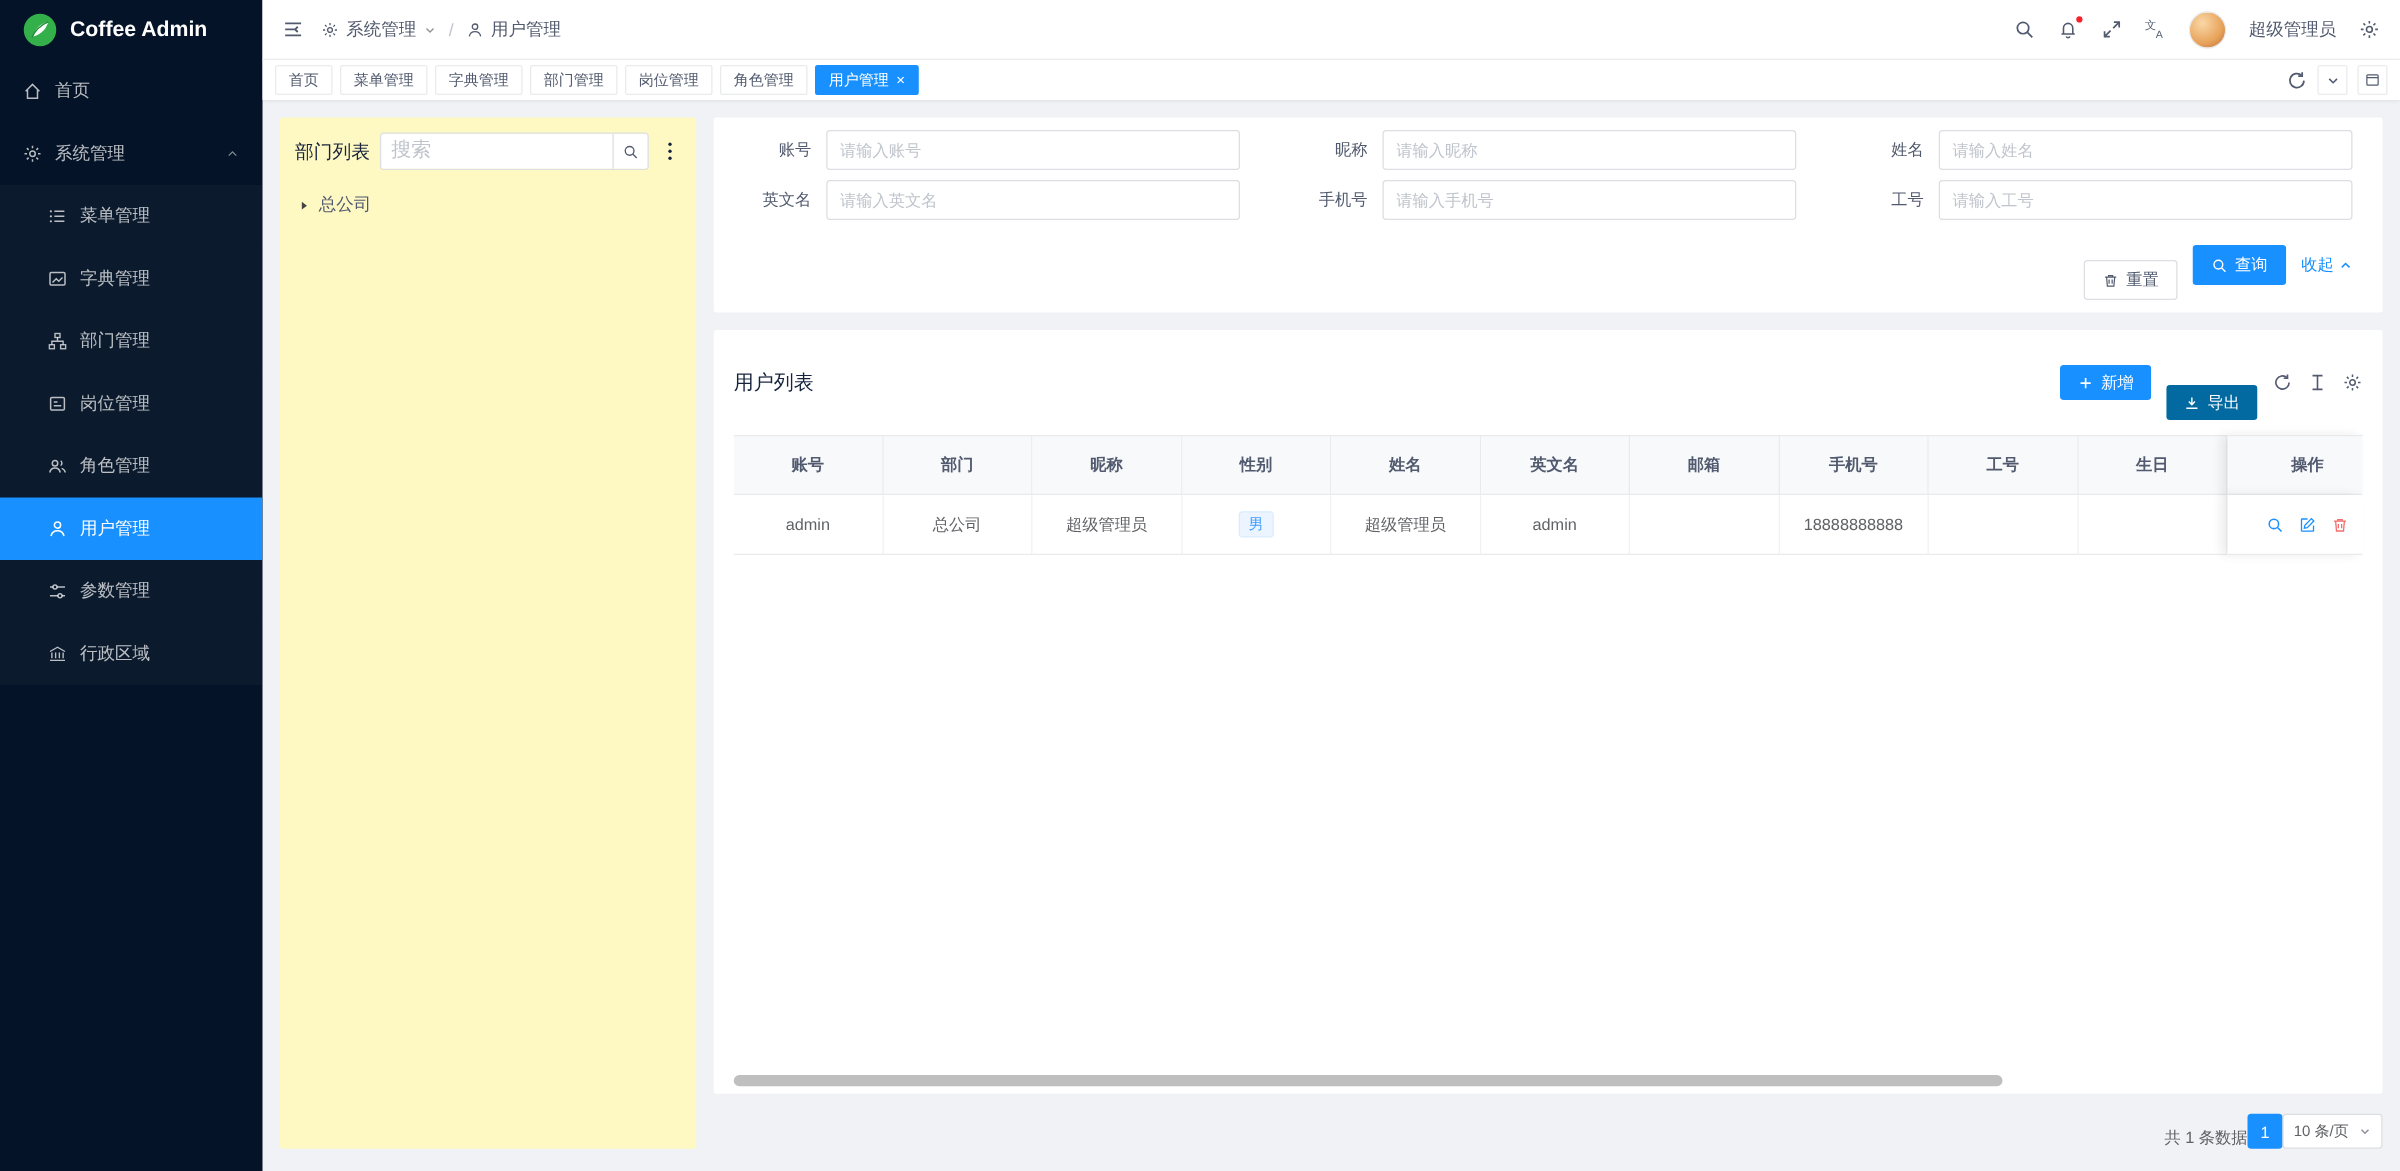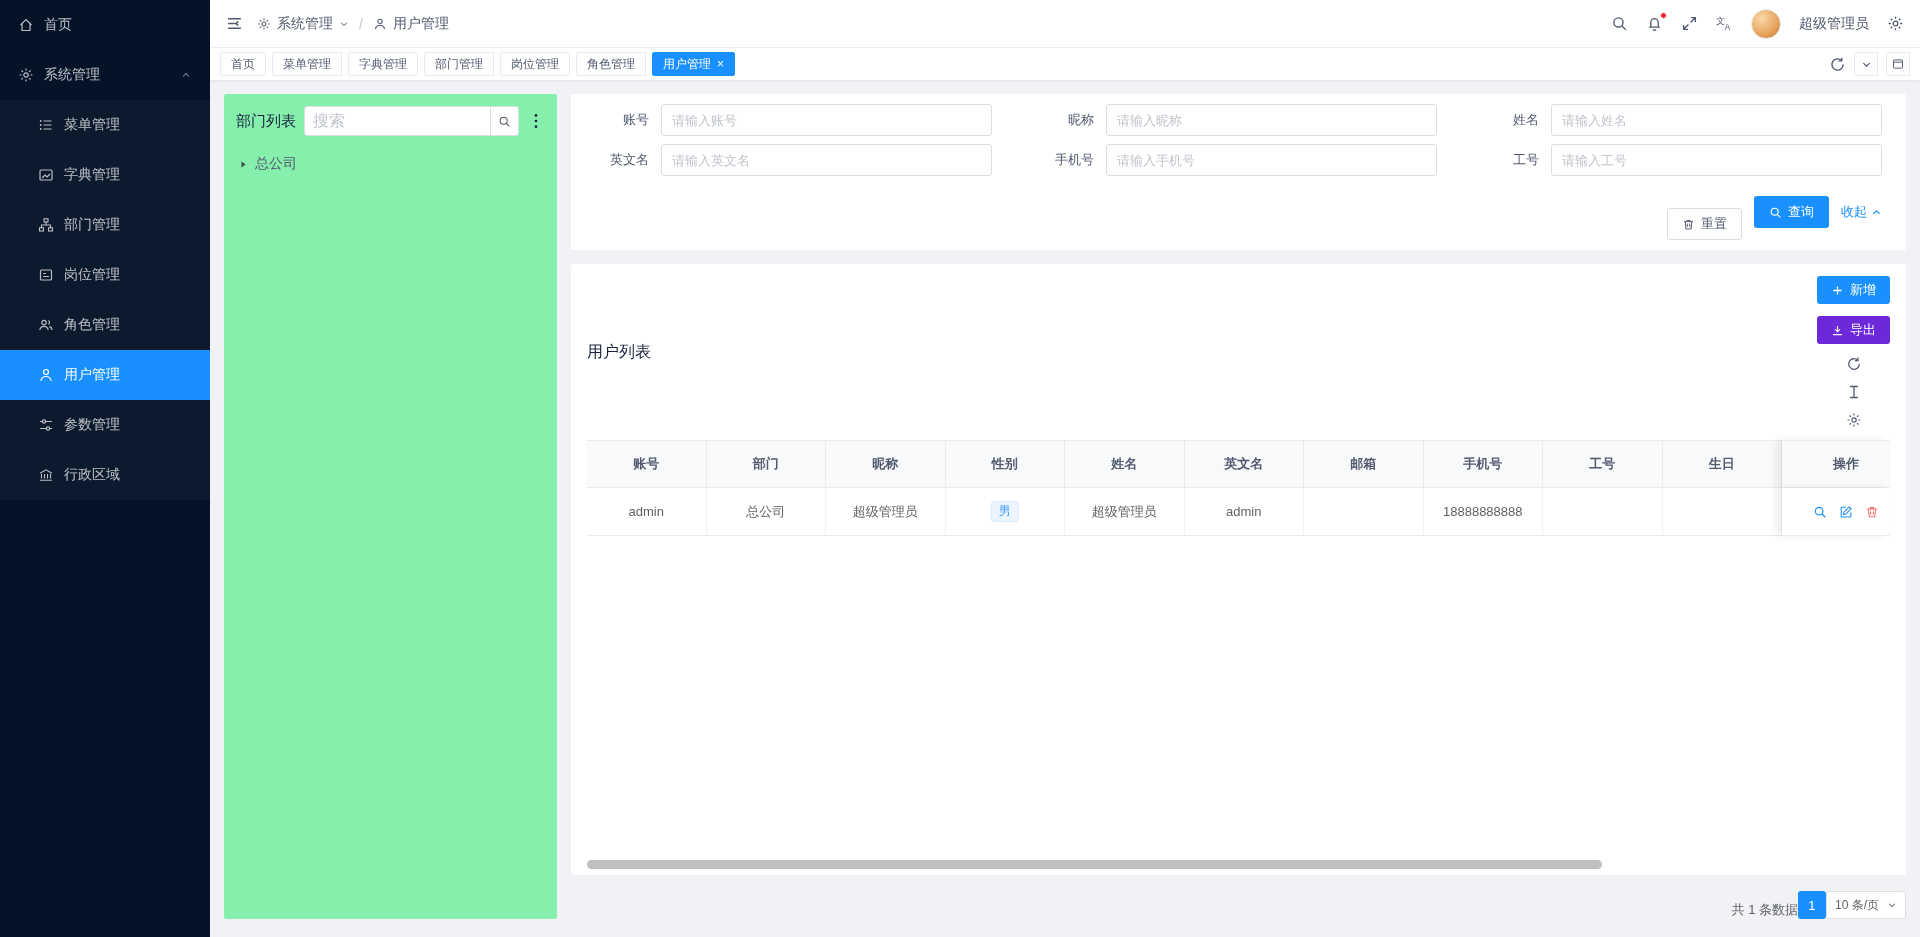--- a/index.html
+++ b/index.html
@@ -40,21 +40,21 @@
   .tab.active { background:#1890ff; border-color:#1890ff; color:#fff; }
   .tab .x { font-size:12px; line-height:1; }
   .tabbar-right { margin-left:auto; display:flex; align-items:center; gap:8px; }
   .tab-tool { width:24px; height:24px; border:1px solid #e8eaec; border-radius:2px; display:flex; align-items:center; justify-content:center; color:#515a6e; cursor:pointer; background:#fff; }
   .tab-refresh { width:17px; height:17px; color:#515a6e; cursor:pointer; }
 
   
   .content { flex:1; display:flex; gap:14px; padding:14px 14px 18px; min-height:0; }
 
   
-  .dept-panel { width:333px; flex:none; background:#86efac; border-radius:2px; padding:12px; display:flex; flex-direction:column; }
+  .dept-panel { width:333px; flex:none; background:#fef9c3; border-radius:2px; padding:12px; display:flex; flex-direction:column; }
   .dept-head { display:flex; align-items:center; gap:8px; }
   .dept-title { font-size:15px; color:#17233d; white-space:nowrap; }
   .dept-search { flex:1; height:30px; border:1px solid #dcdee2; border-radius:3px; display:flex; align-items:stretch; overflow:hidden; }
   .dept-search input { flex:1; border:none; outline:none; padding:0 8px; font-size:16px; color:#515a6e; min-width:0; }
   .dept-search input::placeholder { color:#c0c4cc; }
   .dept-search-btn { width:28px; display:flex; align-items:center; justify-content:center; border-left:1px solid #dcdee2; color:#515a6e; cursor:pointer; background:#fff; }
   .more-btn { width:18px; height:18px; color:#17233d; cursor:pointer; }
   .tree { margin-top:14px; }
   .tree-node { display:flex; align-items:center; gap:6px; height:28px; font-size:14px; color:#515a6e; cursor:pointer; padding-left:2px; }
   .caret { width:11px; height:11px; color:#444; }
@@ -74,23 +74,23 @@
   .btn-plain { background:#fff; border-color:#dcdee2; color:#515a6e;margin-top:24px; }
   .btn-primary { background:#1890ff; color:#fff;text-align:center; }
   .btn .ic { width:13px; height:13px; }
   .link-collapse { color:#1890ff; font-size:13px; display:flex; align-items:center; gap:4px; cursor:pointer; }
   .link-collapse .ic { width:11px; height:11px; }
 
   
   .table-card { background:#fff; border-radius:2px; padding:12px 16px; flex:1; display:flex; flex-direction:column; position:relative; min-height:0; }
   .table-toolbar { display:flex; align-items:center; margin-bottom:12px; flex:none; }
   .table-title { font-size:16px; color:#17233d; }
-  .toolbar-right { margin-left:auto; display:flex; align-items:center; gap:12px;flex-direction:column; }
+  .toolbar-right { margin-left:auto; display:flex; align-items:center; gap:12px; }
   .btn-sm { height:28px; padding:0 13px; font-size:13px; }
-  .btn-export { background:#6d28d9; color:#fff; }
+  .btn-export { background:#0369a1; color:#fff;margin-top:32px; }
   .tool-ic { width:16px; height:16px; color:#515a6e; cursor:pointer; }
 
   .tbl { flex:none; }
   .trow { display:flex; }
   .tcell { flex:1; height:48px; display:flex; align-items:center; justify-content:center; font-size:13px; border-bottom:1px solid #e8eaec; border-right:1px solid #f0f1f3; min-width:0; }
   .thead .tcell { background:#f8f9fb; color:#515a6e; font-weight:bold; border-right:1px solid #e8eaec; border-top:1px solid #e8eaec; }
   .tcell.action { flex:none; width:108px; box-shadow:-5px 0 8px rgba(0,0,0,.08); border-right:none; position:relative; z-index:1; background:#fff;padding-left:20px; }
   .thead .tcell.action { background:#f8f9fb; }
   .tbody .tcell { color:#606266; }
   .tag-male { background:#ecf5ff; border:1px solid #d9ecff; color:#409eff; font-size:12px; padding:2px 7px; border-radius:3px; line-height:1.2; }
@@ -108,20 +108,30 @@
   .page-num { width:28px; height:28px; background:#1890ff; color:#fff; border-radius:3px; display:flex; align-items:center; justify-content:center; font-size:13px; cursor:pointer; }
   .page-size { height:28px; border:1px solid #dcdee2; border-radius:3px; background:#fff; display:flex; align-items:center; gap:8px; padding:0 8px; font-size:12px; color:#606266; cursor:pointer; }
   .page-size .ic { width:10px; height:10px; color:#909399; }
 </style>
 </head>
 <body>
 
 <div class="screen">
 
   <aside class="sidebar">
+    <div class="logo">
+      <span class="ic logo-ic">
+        <svg viewBox="0 0 28 28">
+            <circle cx="14" cy="14" r="13" fill="#34b04a"></circle>
+            <path d="M20.5 7.5c-1.2 4.5-4.5 9.6-12 11.6 2.2-7.6 6.6-10.6 12-11.6z" fill="#fff"></path>
+            <path d="M7.5 20c4-8.5 9.5-11 13-12.5" stroke="#1d8a33" stroke-width="1" fill="none"></path>
+          </svg>
+      </span>
+      <span>Coffee Admin</span>
+    </div>
 
     <nav class="menu">
       <div class="menu-item">
         <span class="ic">
             <svg viewBox="0 0 16 16" fill="none" stroke="currentColor" stroke-width="1.2">
               <path d="M2.5 8L8 2.5 13.5 8M4 7v6.5h8V7"></path>
             </svg>
           </span>
         <span>首页</span>
       </div>

